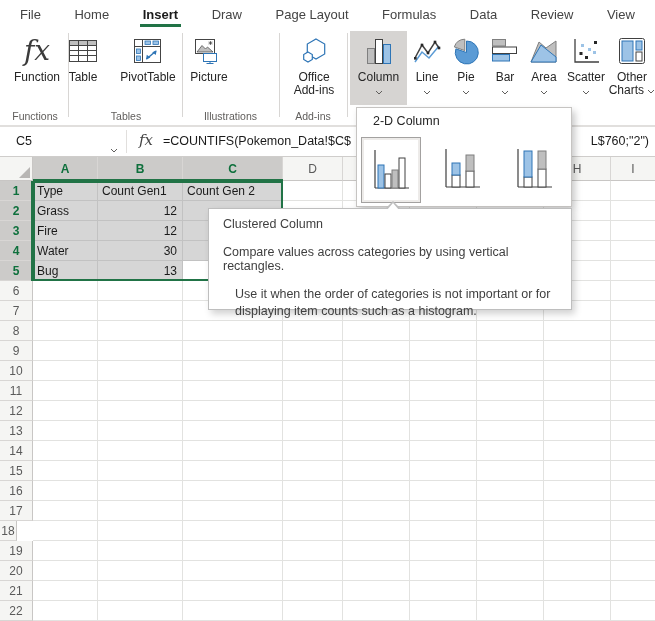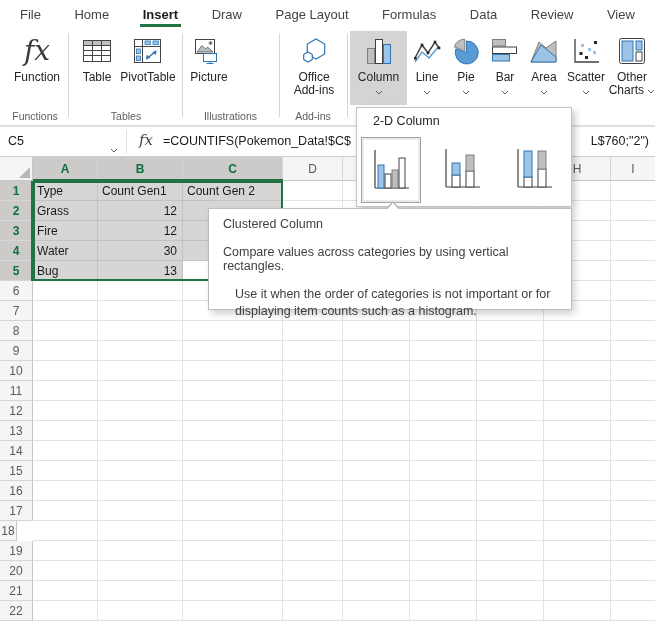--- a/index.html
+++ b/index.html
@@ -20,21 +20,21 @@
   .rbtn.pressed{background:#D6D4D2;}
   .ricon{height:40px;display:flex;align-items:center;justify-content:center;}
   .rlabel{font-size:12px;color:#262626;line-height:13px;white-space:nowrap;}
   .rchev{margin-top:3px;line-height:5px;}
   .glabel{position:absolute;top:82px;font-size:10.5px;color:#605E5C;text-align:center;}
   .fx-glyph{font-family:"DejaVu Serif","Liberation Serif",serif;font-style:italic;font-size:28px;color:#3b3b3b;line-height:36px;}
 
   
   .fbar{position:absolute;top:126px;left:0;width:655px;height:31px;background:#fff;
         border-top:1px solid #E1DFDD;border-bottom:1px solid #CFCDCB;box-sizing:border-box;}
-  .namebox{position:absolute;left:0;top:0;width:126px;height:29px;line-height:29px;padding-left:8px;font-size:12.5px;color:#1a1a1a;box-sizing:border-box;}
+  .namebox{position:absolute;left:0;top:0;width:126px;height:29px;line-height:29px;padding-left:16px;font-size:12.5px;color:#1a1a1a;box-sizing:border-box;}
   .namebox-chev{position:absolute;left:110px;top:12px;}
   .fbar-sep1{position:absolute;left:126px;top:3px;height:23px;width:1px;background:#E1DFDD;}
   .fxbox{position:absolute;left:133px;top:0;width:26px;height:29px;line-height:27px;text-align:center;
          font-family:"DejaVu Serif","Liberation Serif",serif;font-style:italic;font-size:15px;color:#444;}
   .formula-left{position:absolute;left:163px;top:0;height:29px;line-height:29px;font-size:12.5px;color:#1a1a1a;white-space:nowrap;width:200px;overflow:hidden;}
   .formula-right{position:absolute;right:6px;top:0;height:29px;line-height:29px;font-size:12.5px;color:#1a1a1a;white-space:nowrap;}
 
   
   .sheet{position:absolute;top:157px;left:0;width:655px;height:464px;background:#fff;overflow:hidden;}
   .sheet > div{position:absolute;box-sizing:border-box;}
@@ -102,21 +102,21 @@
     <div class="rsep" style="left:347px"></div>
 
     <div class="rbtn" style="left:8px;width:58px">
       <div class="ricon">
           <span class="fx-glyph">fx</span>
         </div>
       <span class="rlabel">Function</span>
     </div>
     <div class="glabel" style="left:0;width:70px">Functions</div>
 
-    <div class="rbtn" style="left:78px;width:38px">
+    <div class="rbtn" style="left:64px;width:38px">
       <div class="ricon">
           <svg width="30" height="28">
         <rect x="1.5" y="3.5" width="27" height="21" fill="#fff" stroke="#444"></rect>
         <rect x="1.5" y="3.5" width="27" height="5" fill="#BFBFBF" stroke="#444"></rect>
         <line x1="10.5" y1="3.5" x2="10.5" y2="24.5" stroke="#444"></line>
         <line x1="19.5" y1="3.5" x2="19.5" y2="24.5" stroke="#444"></line>
         <line x1="1.5" y1="13.5" x2="28.5" y2="13.5" stroke="#444"></line>
         <line x1="1.5" y1="18.5" x2="28.5" y2="18.5" stroke="#444"></line>
       </svg>
         </div>

